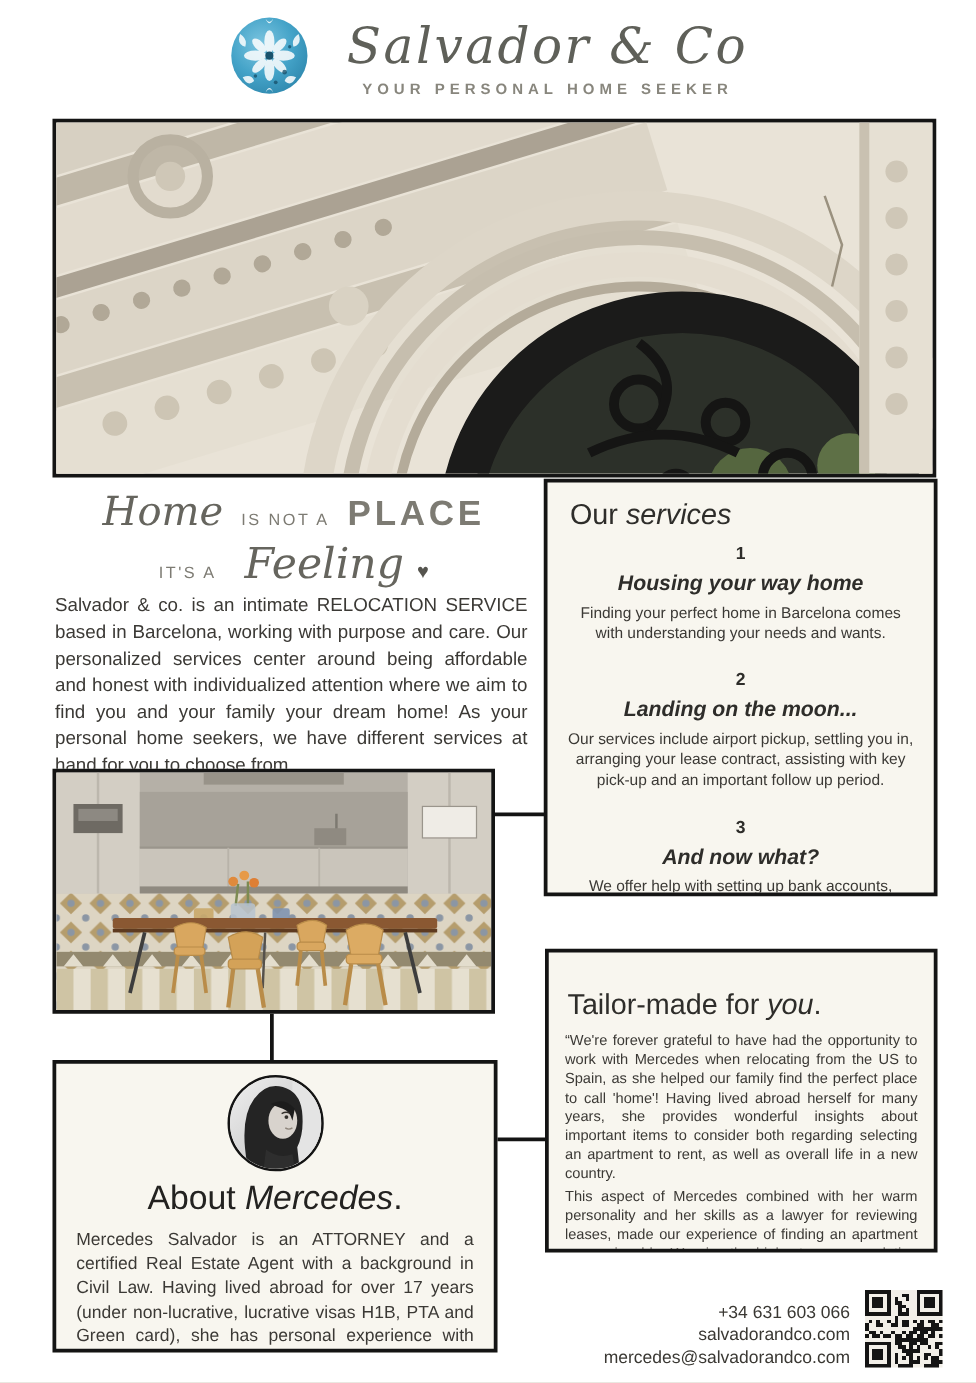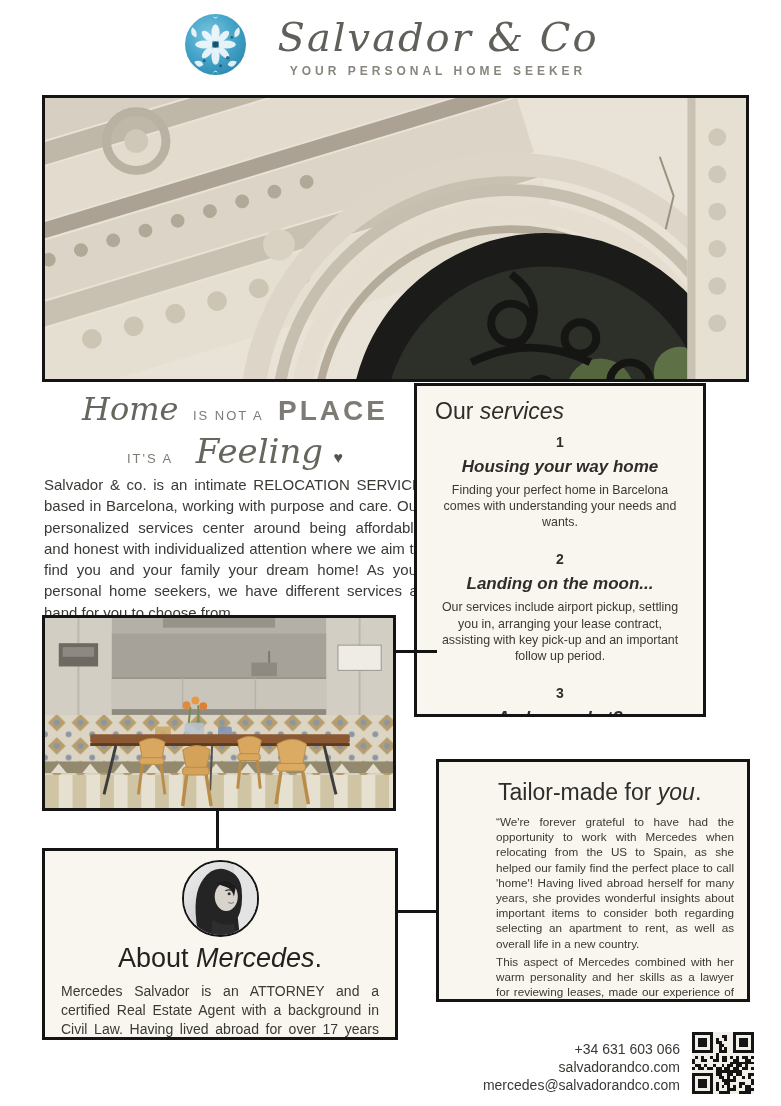--- a/index.html
+++ b/index.html
@@ -21,23 +21,23 @@
   }
   .tagline {
     left:258px; top:64px; width:360px; text-align:center;
     font-size:12px; letter-spacing:4px; color:#88867d; font-weight:700;
   }
 
   
   .framed { border:3px solid #141414; background:#f8f6ef; overflow:hidden; }
   .hero   { left:42px;  top:95px;  width:707px; height:287px; }
   .kitchen{ left:42px;  top:615px; width:354px; height:196px; }
-  .panel  { left:414px; top:383px; width:292px; height:334px; }
+  .panel  { left:435px; top:383px; width:315px; height:334px; }
   .panel2 { left:436px; top:759px; width:314px; height:243px; }
-  .panel3 { left:42px;  top:848px; width:356px; height:192px; }
+  .panel3 { left:42px;  top:848px; width:356px; height:234px; }
   .framed svg { display:block; width:100%; height:100%; }
 
   
   .line { background:#141414; }
 
   
   .quote { left:50px; top:392px; width:370px; text-align:center; color:#6e6d66; }
   .quote .row { line-height:1.1; }
   .script { font-family:"DejaVu Serif","Liberation Serif",serif; font-style:italic; }
   .q-home   { font-size:32px; color:#66655e; margin-right:10px; }
@@ -340,21 +340,21 @@
         <line x1="164" y1="162" x2="169" y2="194" stroke-width="3.5"></line>
       </g>
     </svg>
   </div>
 
   <div class="abs line" style="left:396px; top:650px; width:41px; height:3px;"></div>
   <div class="abs line" style="left:216px; top:811px; width:3px; height:39px;"></div>
   <div class="abs line" style="left:397px; top:910px; width:41px; height:3px;"></div>
 
   <div class="abs framed panel2">
-    <div class="panel-inner" style="padding:13px 13px;margin-left:44px;">
+    <div class="panel-inner" style="padding:24px 13px;">
       <div class="tm-title"><span>Tailor-made for </span><span class="it">you</span><span>.</span></div>
       <div class="tm-body">“We're forever grateful to have had the opportunity to work with Mercedes when relocating from the US to Spain, as she helped our family find the perfect place to call 'home'! Having lived abroad herself for many years, she provides wonderful insights about important items to consider both regarding selecting an apartment to rent, as well as overall life in a new country.</div>
       <div class="tm-body">This aspect of Mercedes combined with her warm personality and her skills as a lawyer for reviewing leases, made our experience of finding an apartment very enjoyable. We give the highest recommendation to Mercedes' relocation services in Barcelona!”</div>
       <div class="tm-sign">- Lisa Mougin</div>
     </div>
   </div>
 
   <div class="abs framed panel3">
     <div class="about-inner">
       <div class="avatar">

